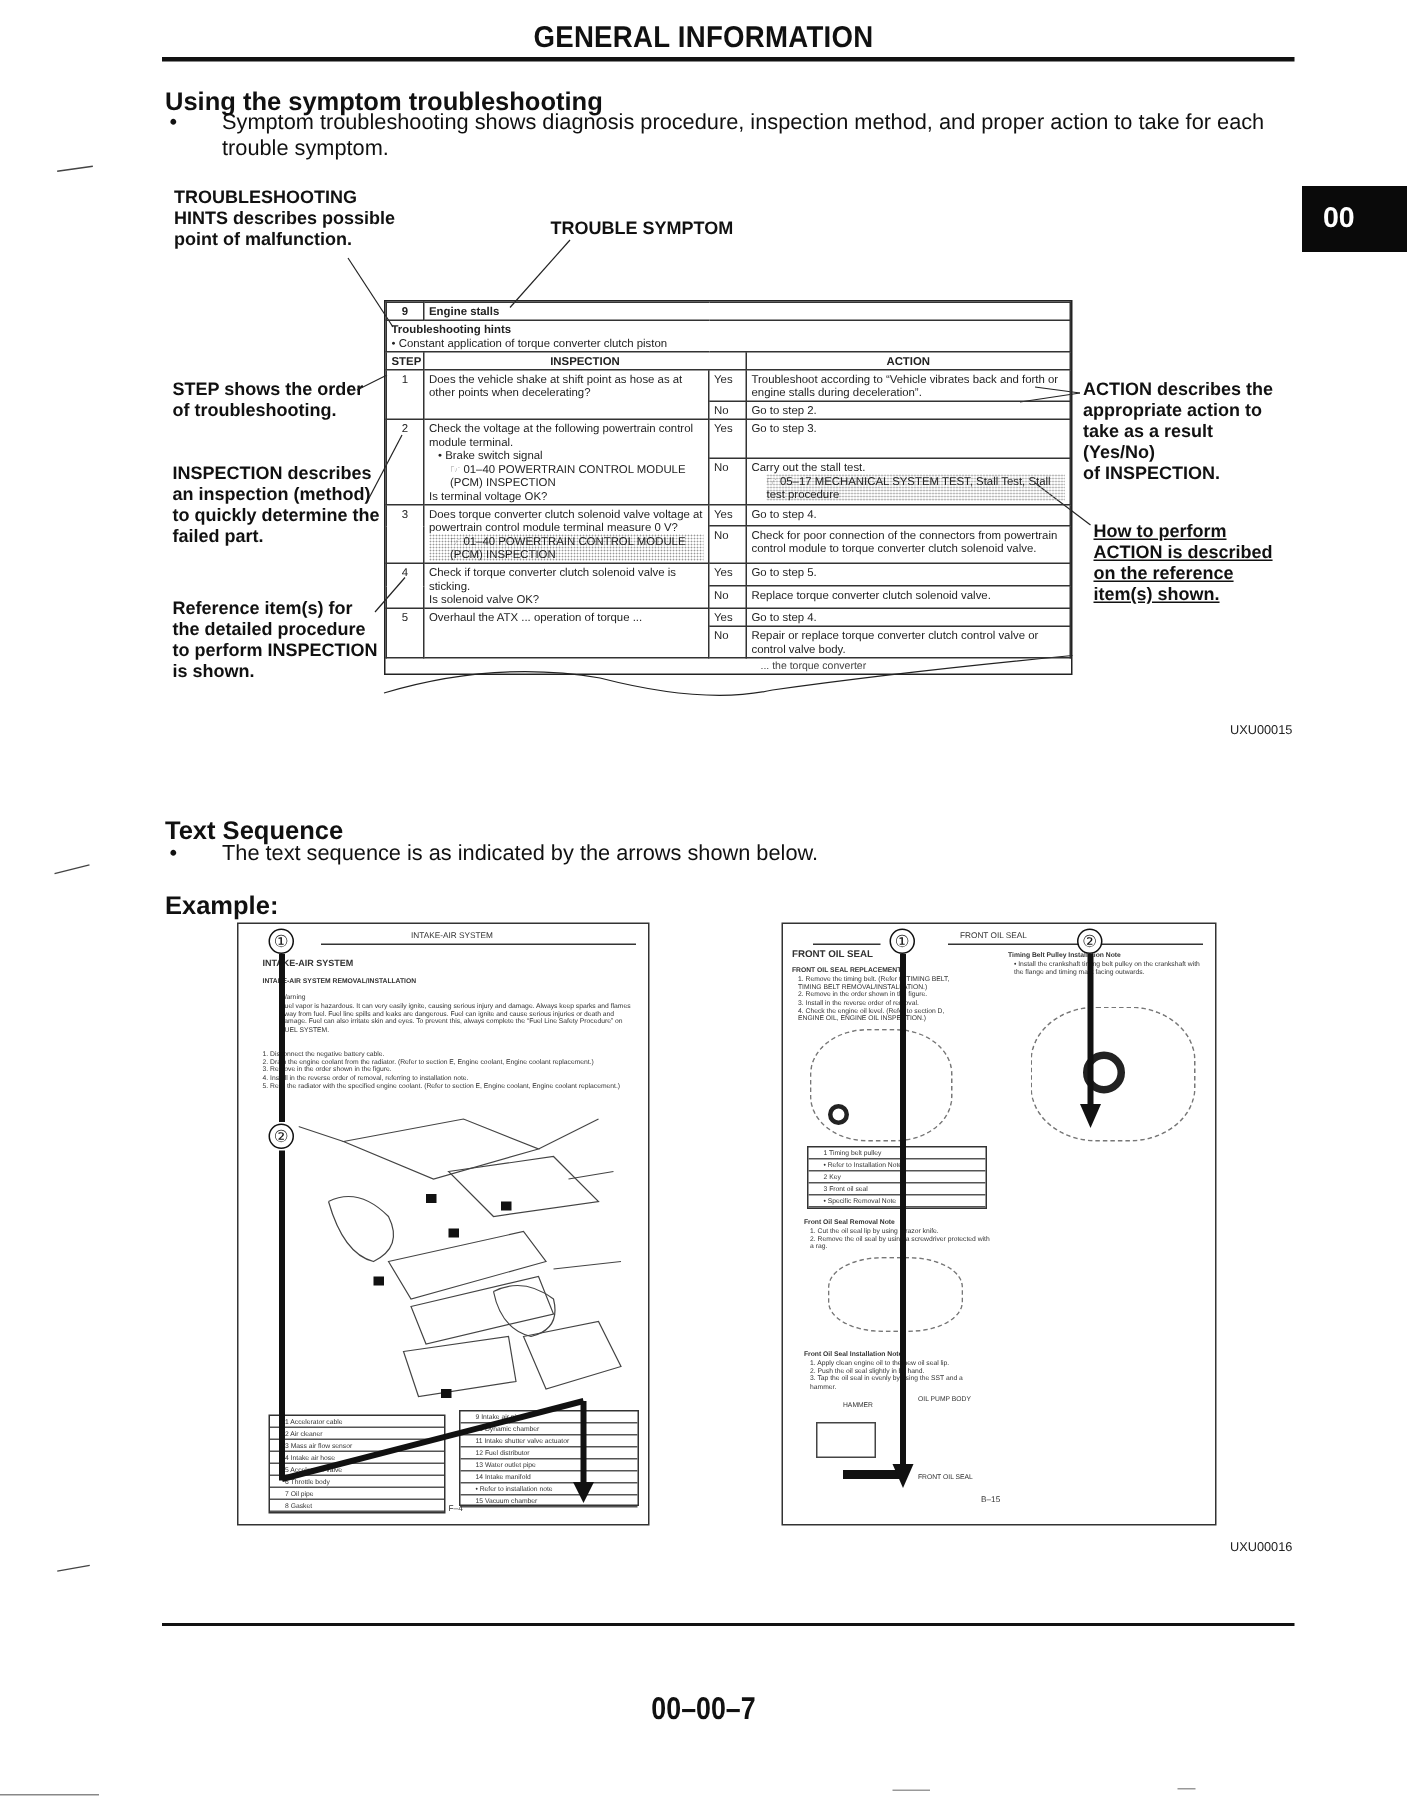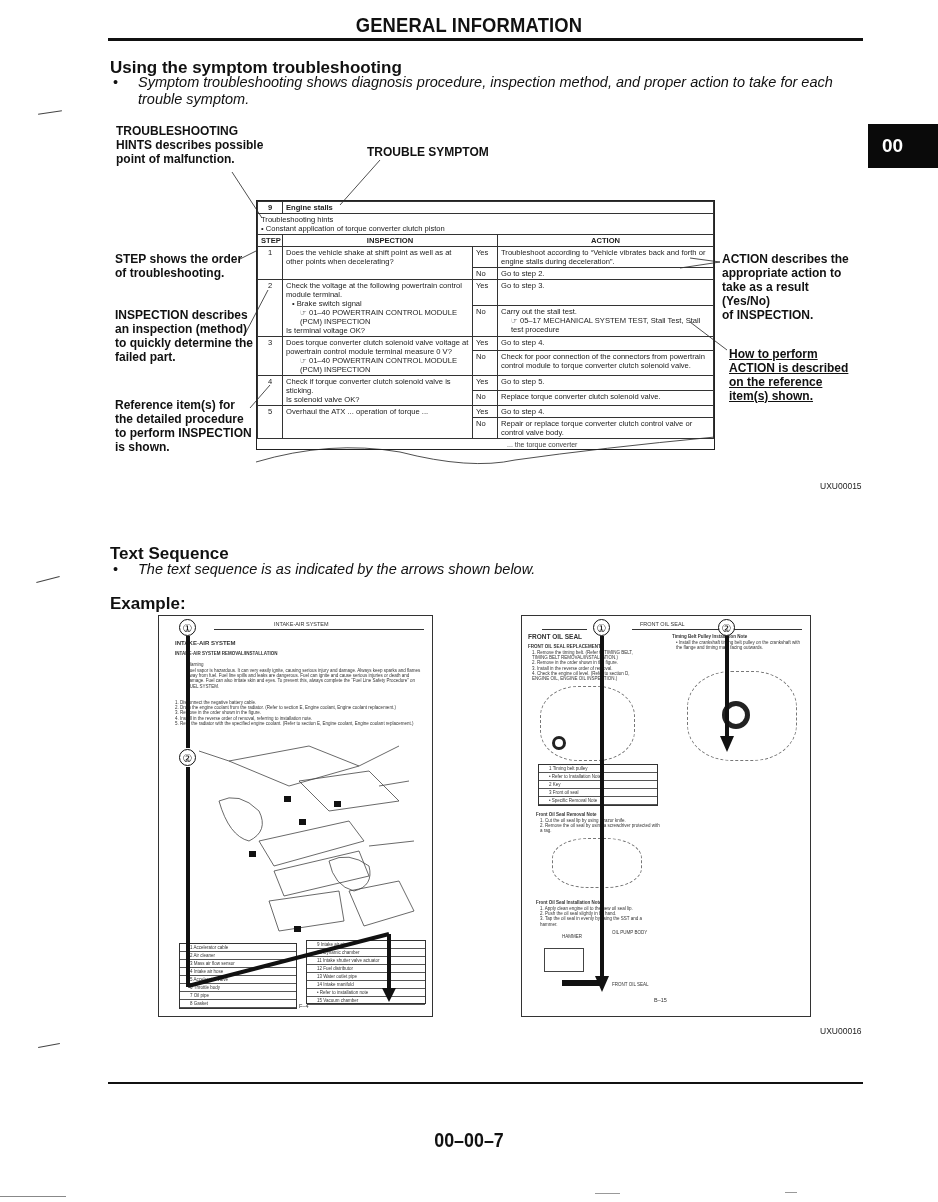--- a/index.html
+++ b/index.html
@@ -7,21 +7,21 @@
   body { position: relative; font-family: "Liberation Sans", sans-serif; color: #111; }
   .abs { position: absolute; }
 
   
   #header-title { left: 0; width: 938px; top: 14px; text-align: center; font-size: 20px; font-weight: bold; letter-spacing: 0.2px; transform: scaleX(0.92); }
   #header-rule { left: 108px; top: 38px; width: 755px; height: 3px; background: #111; }
 
   .section-h { font-size: 17px; font-weight: bold; }
   .bullet-p { font-size: 14.5px; line-height: 17px; }
   .bullet-dot { position: absolute; left: 0; top: 0; }
-  .bullet-txt { position: absolute; left: 25px; top: 0; font-style: italic; }
+  .bullet-txt { position: absolute; left: 35px; top: 0; }
 
   .callout { font-size: 12px; font-weight: bold; line-height: 14px; }
 
   
   #section-tab { left: 868px; top: 124px; width: 70px; height: 44px; background: #0a0a0a; color: #fff; font-size: 19px; font-weight: bold; padding: 11px 0 0 14px; }
 
   
   #ts-table { left: 256px; top: 200px; width: 459px; border: 1px solid #222; font-size: 7.6px; line-height: 9px; color: #222; }
   #ts-table table { border-collapse: collapse; width: 100%; table-layout: fixed; }
   #ts-table td { border: 1px solid #333; vertical-align: top; padding: 1px 3px; }
@@ -121,33 +121,33 @@
         <col style="width:25px">
         <col>
       </colgroup>
     <tbody>
         <tr class="sym-row">
       <td class="stepc">9</td>
       <td colspan="3">Engine stalls</td>
     </tr>
     <tr>
       <td colspan="4">
-        <div style="font-weight:normal;">Troubleshooting hints</div>
+        <div style="font-weight:bold;">Troubleshooting hints</div>
         <div>•  Constant application of torque converter clutch piston</div>
       </td>
     </tr>
     <tr class="hdr">
       <td>STEP</td>
       <td colspan="2">INSPECTION</td>
       <td>ACTION</td>
     </tr>
 
     <tr>
       <td rowspan="2" class="stepc">1</td>
-      <td rowspan="2">Does the vehicle shake at shift point as well as at other points when decelerating?</td>
+      <td rowspan="2">Does the vehicle shake at shift point as hose as at other points when decelerating?</td>
       <td>Yes</td>
       <td>Troubleshoot according to “Vehicle vibrates back and forth or engine stalls during deceleration”.</td>
     </tr>
     <tr>
       <td>No</td>
       <td>Go to step 2.</td>
     </tr>
 
     <tr>
       <td rowspan="2" class="stepc">2</td>

